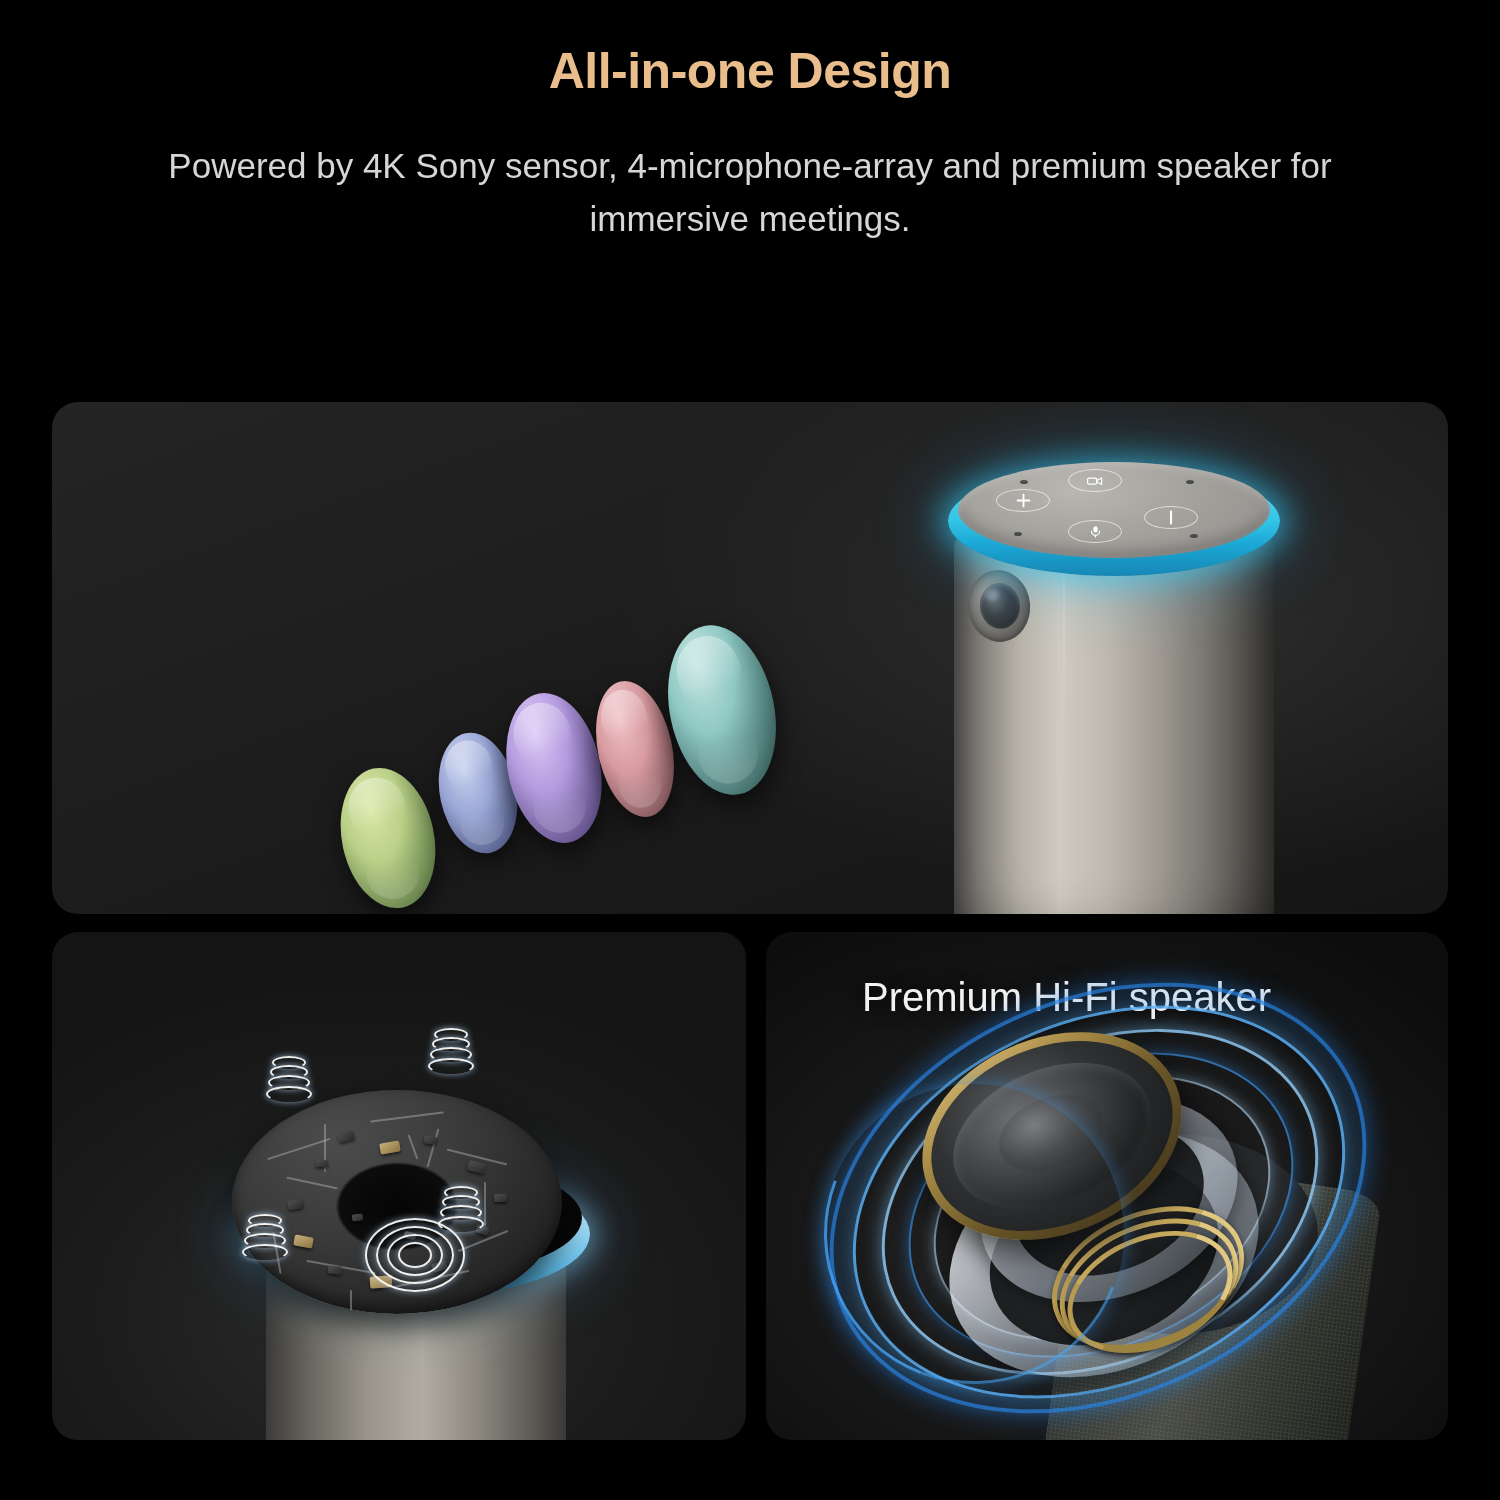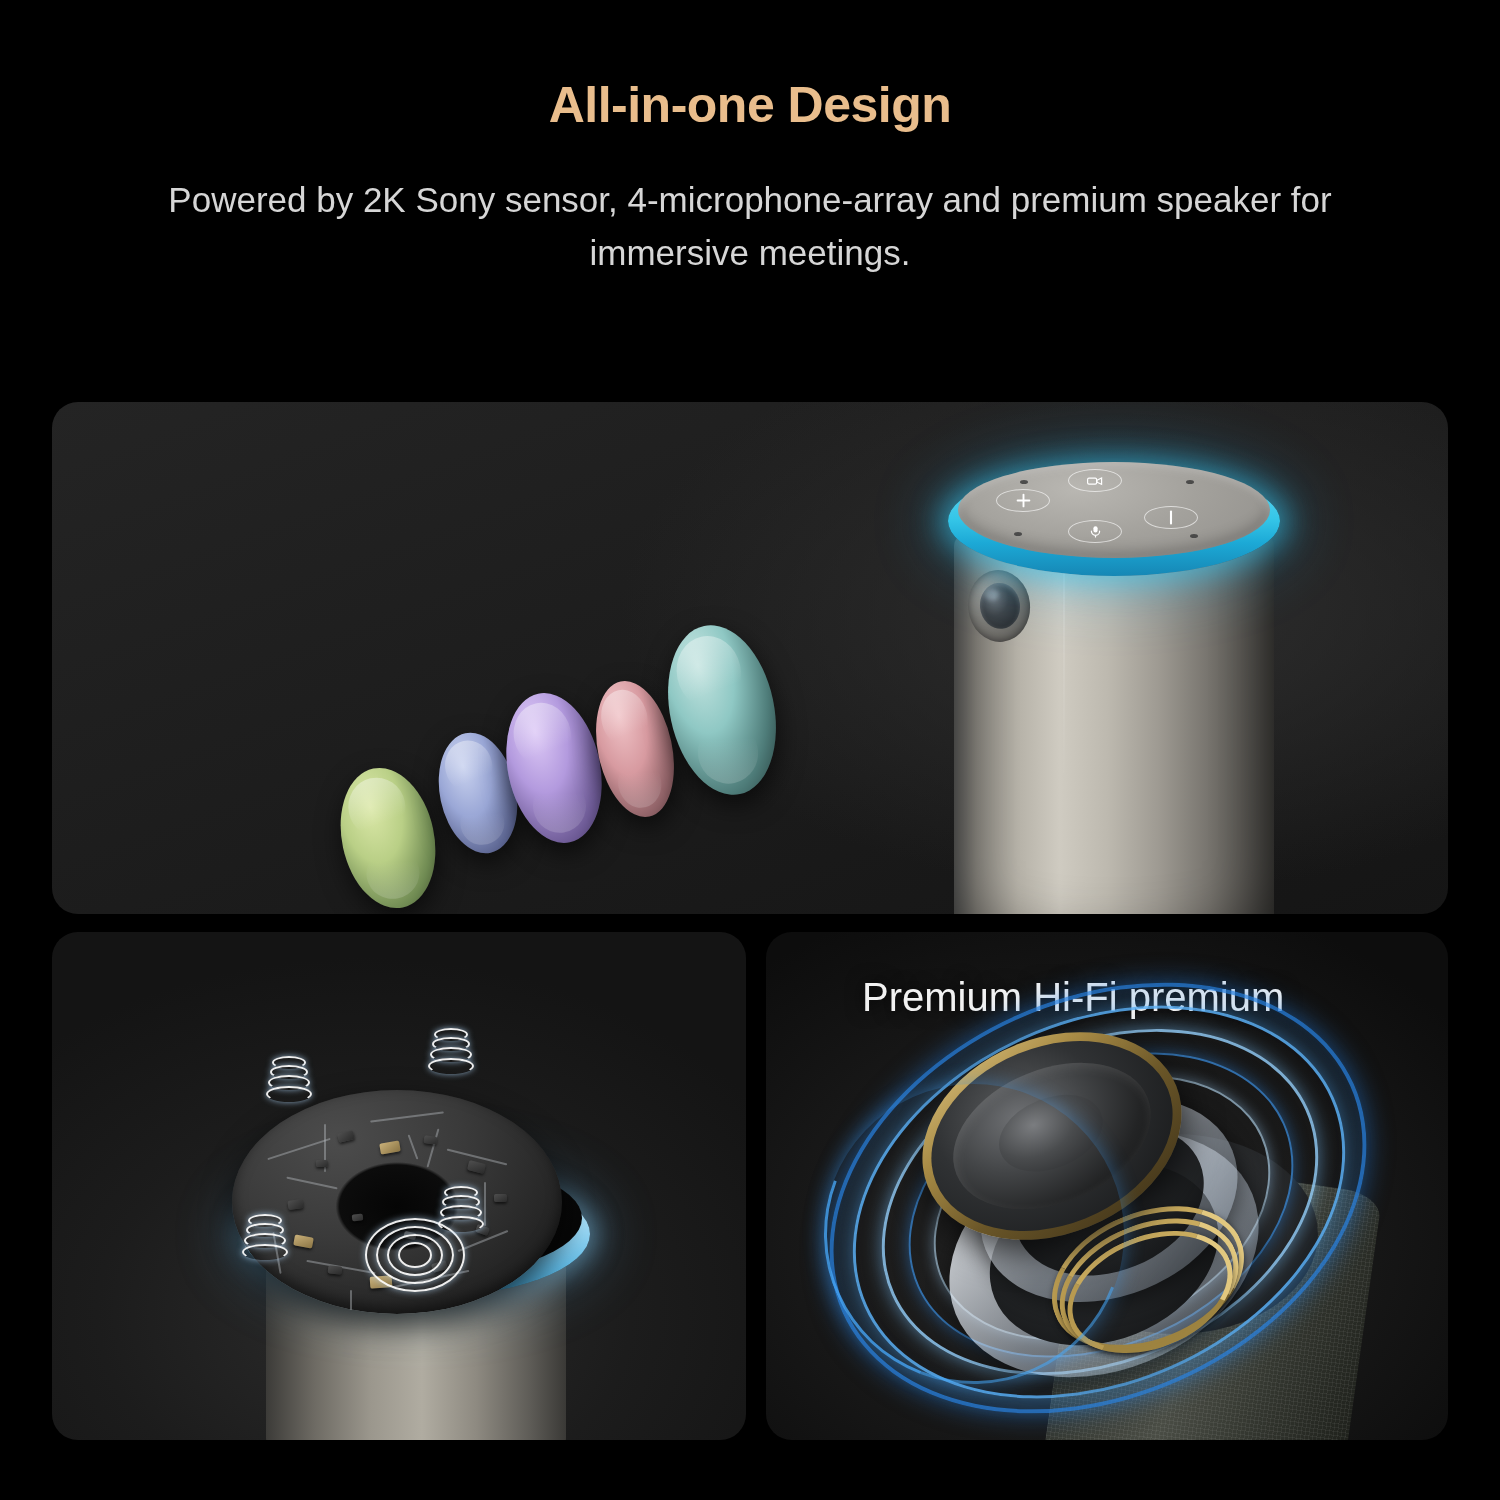--- a/index.html
+++ b/index.html
@@ -5,21 +5,21 @@
 <style>
   * { margin:0; padding:0; box-sizing:border-box; }
   html,body { background:#000; }
   body {
     width:1500px; height:1500px;
     font-family:"Liberation Sans", sans-serif;
     overflow:hidden; position:relative;
   }
 
   
-  .header { width:100%; padding-top:78px; text-align:center; }
+  .header { width:100%; padding-top:44px; text-align:center; }
   .title {
     font-size:50px; font-weight:bold; letter-spacing:-0.5px;
     color:#e9bd8c; line-height:1.1;
   }
   .subtitle {
     margin-top:40px; font-size:35px; color:#d6d6d6;
     line-height:1.52; font-weight:400;
     max-width:1220px; margin-left:auto; margin-right:auto;
   }
 
@@ -241,21 +241,21 @@
   .driver-dust {
     position:absolute; left:24%; top:22%; width:52%; height:52%; border-radius:50%;
     background:radial-gradient(ellipse at 38% 30%, #7b7d80 0%, #4a4c4e 45%, #242527 100%);
   }
 </style>
 </head>
 <body>
 
 <div class="header">
   <div class="title">All-in-one Design</div>
-  <div class="subtitle">Powered by 2K Sony sensor, 4-microphone-array and premium speaker for immersive meetings.</div>
+  <div class="subtitle">Powered by 4K Sony sensor, 4-microphone-array and premium speaker for immersive meetings.</div>
 </div>
 
 <div class="panels">
 
   <div class="panel" id="panel-sensor">
 
     <div class="lens" style="left:290px; top:365px; width:92px; height:142px;
                 background:radial-gradient(ellipse at 38% 26%, #dbe8a8 0%, #b9cf86 38%, #6f8a52 72%, #2d3a20 100%);"></div>
     <div class="lens" style="left:388px; top:330px; width:76px; height:122px;
                 background:radial-gradient(ellipse at 38% 26%, #c9d2ef 0%, #9aa7d6 40%, #5b6490 74%, #232840 100%);"></div>
@@ -379,21 +379,21 @@
           <div class="ring" style="top:9px;  width:38px; height:14px;"></div>
           <div class="ring" style="top:19px; width:42px; height:15px;"></div>
           <div class="ring" style="top:30px; width:46px; height:16px;"></div>
         </div>
       </div>
     </div>
   </div>
 
   <div class="panel" id="panel-speaker">
 
-    <div class="panel-label" id="label-speaker">Premium Hi-Fi premium</div>
+    <div class="panel-label" id="label-speaker">Premium Hi-Fi speaker</div>
 
     <div class="device-spk">
 
       <div class="spk-fabric"></div>
       <div class="spk-body-top"></div>
 
       <div class="halo" style="left:-8px; top:-14px; width:560px; height:400px;
                   border:4px solid rgba(40,130,225,.75);
                   box-shadow:0 0 26px rgba(40,130,225,.55), inset 0 0 24px rgba(40,130,225,.3);"></div>
       <div class="halo" style="left:16px; top:8px; width:514px; height:364px;

